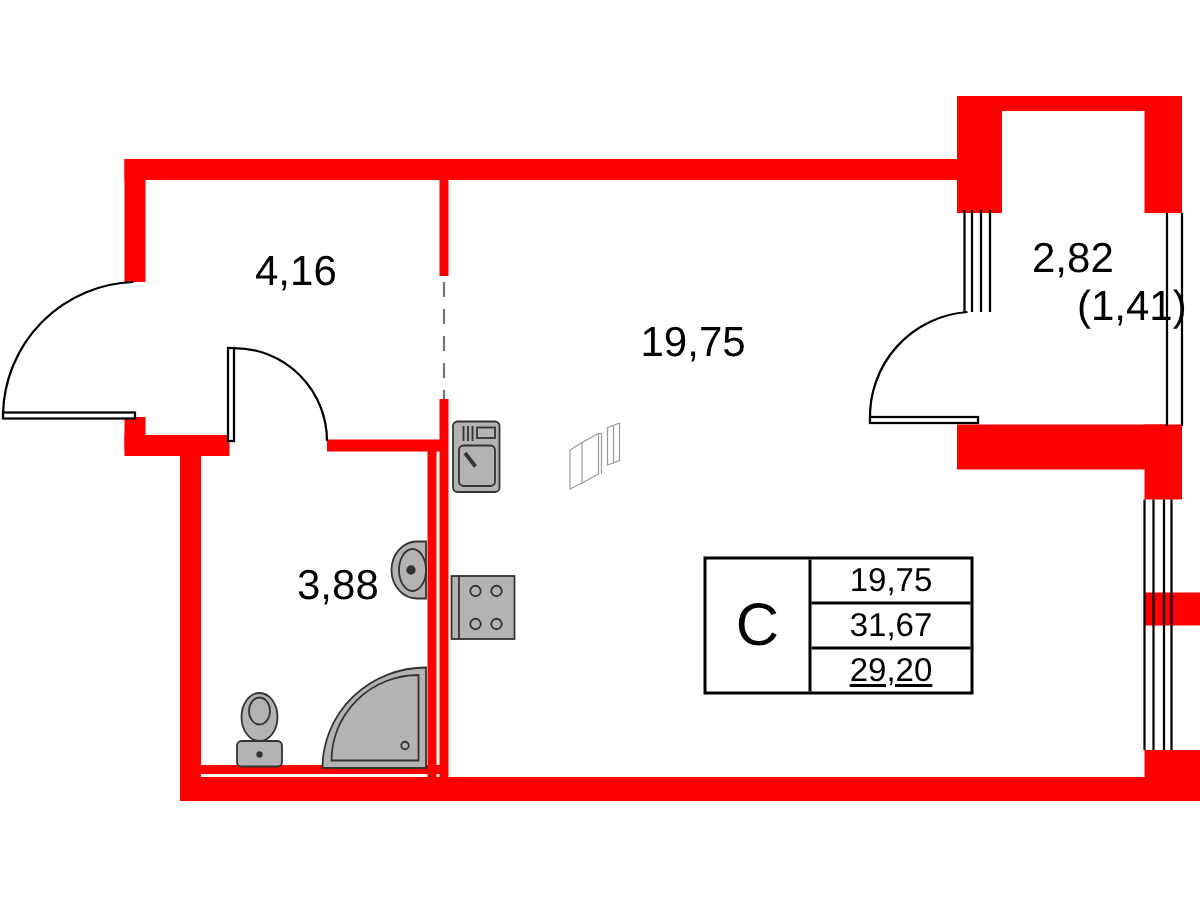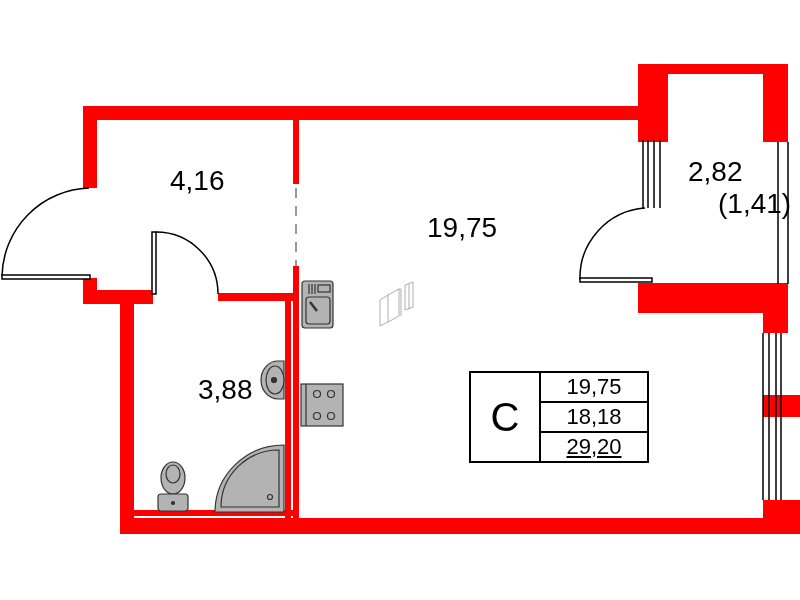--- a/index.html
+++ b/index.html
@@ -123,16 +123,16 @@
 <div class="area-label" style="left:170px; top:167px;">4,16</div>
 <div class="area-label" style="left:427px; top:214px;">19,75</div>
 <div class="area-label" style="left:165px; top:376px;margin-left:33px;">3,88</div>
 <div class="area-label" style="left:688px; top:158px;">2,82</div>
 <div class="area-label" style="left:679px; top:190px;margin-left:39px;">(1,41)</div>
 
 <div class="summary">
   <div class="type">С</div>
   <div class="vals">
     <div class="val">19,75</div>
-    <div class="val">18,18</div>
+    <div class="val">31,67</div>
     <div class="val">29,20</div>
   </div>
 </div>
 
 </body></html>

